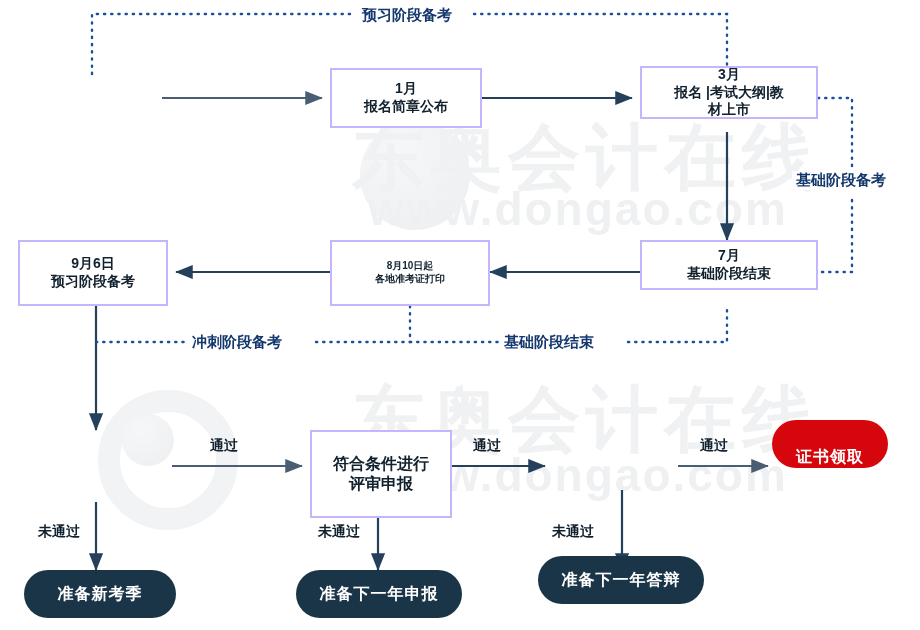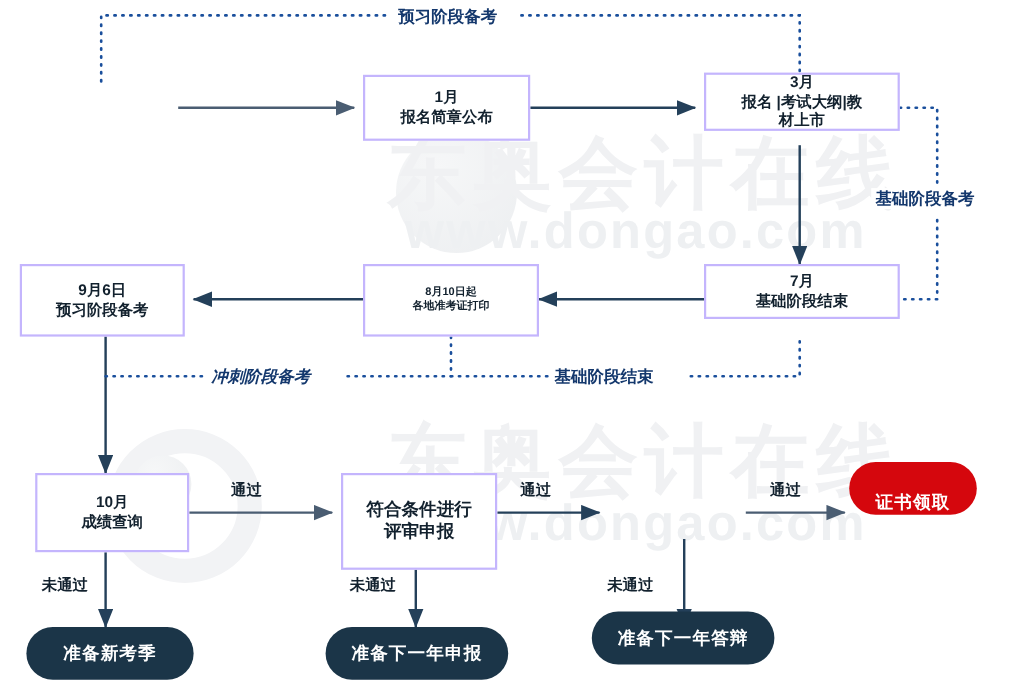--- a/index.html
+++ b/index.html
@@ -108,21 +108,21 @@
       <path d="M628,342 L727,342 L727,306"></path>
 
       <path d="M96,342 L186,342"></path>
       <path d="M316,342 L410,342"></path>
     </g>
   </svg>
 
   <div class="plabel" style="left:358px;top:6px;">预习阶段备考</div>
   <div class="plabel" style="left:792px;top:171px;">基础阶段备考</div>
   <div class="plabel" style="left:500px;top:333px;">基础阶段结束</div>
-  <div class="plabel" style="left:188px;top:333px;font-style:italic;">冲刺阶段备考</div>
+  <div class="plabel" style="left:188px;top:333px;">冲刺阶段备考</div>
 
   <div class="elabel pass" style="left:210px;top:437px;">通过</div>
   <div class="elabel pass" style="left:473px;top:437px;">通过</div>
   <div class="elabel pass" style="left:700px;top:437px;">通过</div>
   <div class="elabel fail" style="left:38px;top:523px;">未通过</div>
   <div class="elabel fail" style="left:318px;top:523px;">未通过</div>
   <div class="elabel fail" style="left:552px;top:523px;">未通过</div>
 
 
   <div class="node box" style="left:330px;top:68px;width:152px;height:60px;font-size:14px;">
@@ -144,24 +144,20 @@
   <div class="node box" style="left:330px;top:240px;width:160px;height:66px;font-size:10px;">
     <span class="l1">8月10日起</span>
     <span class="l2">各地准考证打印</span>
   </div>
 
   <div class="node box" style="left:18px;top:240px;width:150px;height:66px;font-size:14px;">
     <span class="l1">9月6日</span>
     <span class="l2">预习阶段备考</span>
   </div>
 
-  <div class="node box" style="left:32px;top:430px;width:140px;height:72px;font-size:14px;">
-    <span class="l1">10月</span>
-    <span class="l2">成绩查询</span>
-  </div>
 
   <div class="node box" style="left:310px;top:430px;width:142px;height:88px;font-size:16px;">
     <span class="l1">符合条件进行</span>
     <span class="l2">评审申报</span>
   </div>
 
 
   <div class="node pill pill-red" style="left:772px;top:420px;width:116px;height:48px;font-size:16px;justify-content:flex-end;">
     <span>证书领取</span>
   </div>

